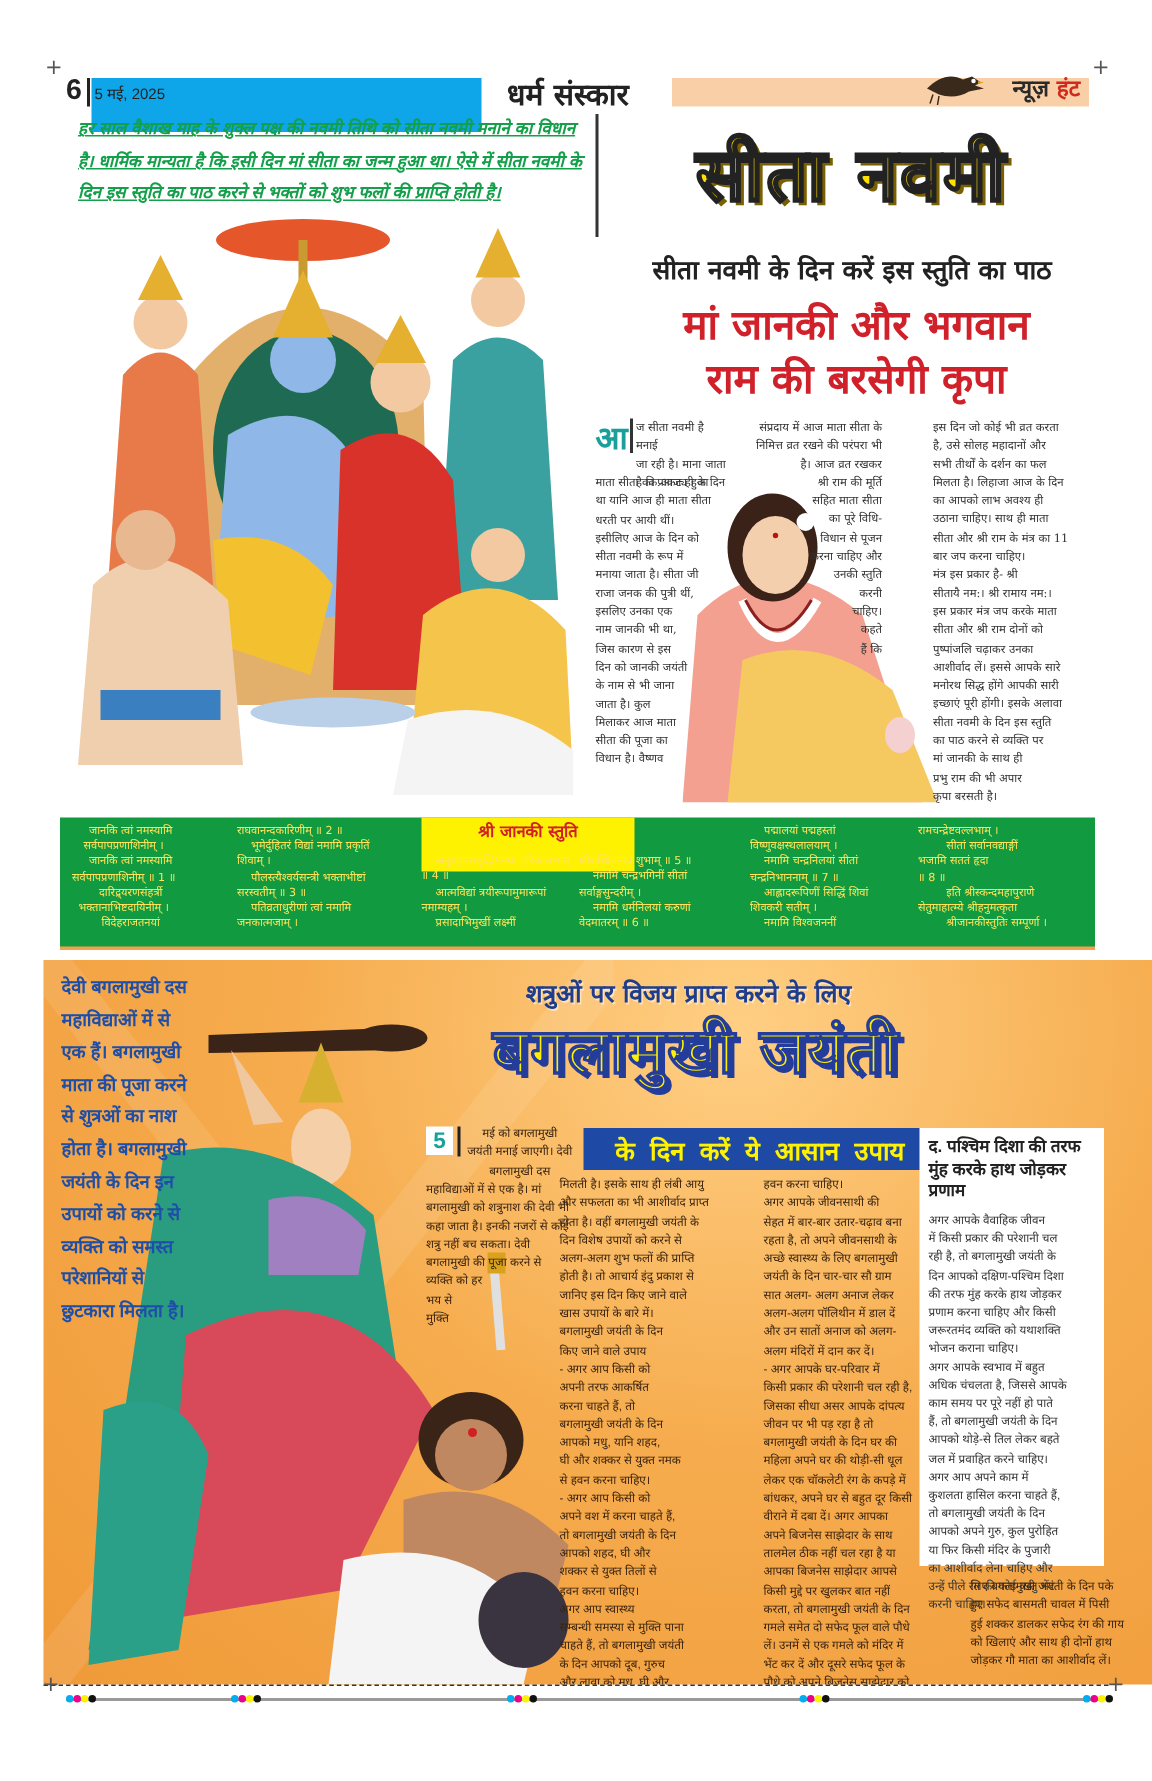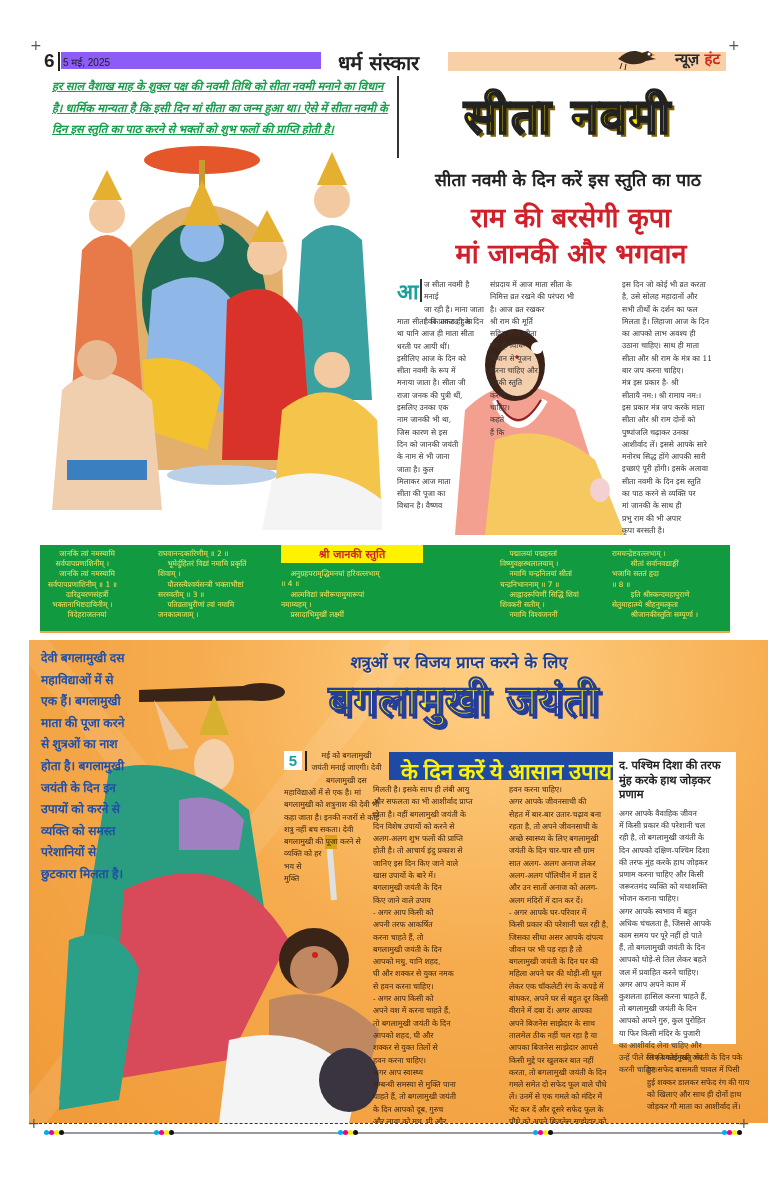--- a/index.html
+++ b/index.html
@@ -4,21 +4,21 @@
 <style>
   * { box-sizing: border-box; margin: 0; padding: 0; }
   html, body { width: 768px; height: 1187px; background: #ffffff; overflow: hidden; }
   body { position: relative; font-family: "DejaVu Sans", sans-serif; color: #222; }
 
   .crop { position: absolute; font-size: 14px; color: #555; line-height: 1; font-family: "DejaVu Sans", sans-serif; }
 
   
   .page-num { position: absolute; left: 44px; top: 50px; font-size: 19px; font-weight: bold; font-family: "Liberation Sans", sans-serif; color: #222; }
   .page-bar { position: absolute; left: 58px; top: 52px; width: 1.5px; height: 19px; background: #222; }
-  .date-band { position: absolute; left: 61px; top: 52px; width: 260px; height: 17px; background: #8b5cf6; }
+  .date-band { position: absolute; left: 61px; top: 52px; width: 260px; height: 36px; background: #0ea5e9; }
   .date-text { position: absolute; left: 2px; top: 3px; font-size: 10px; color: #222; font-family: "Liberation Sans", sans-serif; }
   .section-title { position: absolute; left: 338px; top: 49px; font-size: 20px; font-weight: bold; color: #222; font-family: "DejaVu Sans", sans-serif; }
   .brand-band { position: absolute; left: 448px; top: 52px; width: 278px; height: 19px; background: #f9cfa8; }
   .brand-logo { position: absolute; right: 6px; top: -7px; display: flex; align-items: center; gap: 15px; }
   .brand-bird { width: 44px; height: 26px; }
   .brand-text { font-size: 15px; font-weight: bold; color: #2a2a2a; font-family: "DejaVu Sans", sans-serif; }
   .brand-text .red { color: #d02a1c; }
 
   
   .intro { position: absolute; left: 52px; top: 76px; width: 340px; font-size: 11.4px; line-height: 21.5px; color: #14a04a; font-style: italic; font-weight: bold; text-decoration: underline; font-family: "Liberation Sans", sans-serif; }
@@ -34,35 +34,35 @@
 
   .body-serif { font-family: "DejaVu Serif", serif; font-size: 7.6px; line-height: 12.3px; color: #333; }
   .col { position: absolute; }
   .dropcap { position: absolute; left: 397px; top: 277px; font-size: 21px; font-weight: bold; color: #1aa09a; font-family: "DejaVu Sans", sans-serif; }
   .dropbar { position: absolute; left: 420px; top: 279px; width: 1.5px; height: 23px; background: #333; }
 
   .sita-art { position: absolute; left: 455px; top: 300px; width: 175px; height: 235px; }
 
   
   .stuti { position: absolute; left: 40px; top: 545px; width: 690px; height: 88px; background: #119a3f; border-bottom: 2px solid #f5a04a; }
-  .stuti-title-box { position: absolute; left: 241px; top: 0px; width: 142px; height: 18px; background: #fff200; }
+  .stuti-title-box { position: absolute; left: 241px; top: 0px; width: 142px; height: 36px; background: #fff200; }
   .stuti-title { position: absolute; left: 0; top: 1px; width: 100%; text-align: center; font-size: 11px; font-weight: bold; color: #d0202a; font-family: "DejaVu Sans", sans-serif; }
   .stuti-col { position: absolute; font-size: 7.4px; line-height: 10.2px; color: #ffe45c; font-family: "DejaVu Sans", sans-serif; white-space: pre; }
 
   
   .bag { position: absolute; left: 29px; top: 640px; width: 747px; height: 483px; background: radial-gradient(ellipse at 62% 10%, #ffcf84 0%, #f6ac4e 45%, #f09a38 100%); overflow: hidden; }
   .bag-art { position: absolute; left: 0; top: 0; width: 380px; height: 483px; }
   .bag-left-text { position: absolute; left: 12px; top: 8px; width: 86px; font-size: 12.2px; line-height: 21.6px; font-weight: bold; color: #1e4fa8; font-family: "Liberation Sans", sans-serif; }
   .bag-kicker { position: absolute; left: 240px; top: 10px; width: 380px; text-align: center; font-size: 16.5px; font-weight: bold; color: #1e3d8c; font-family: "DejaVu Sans", sans-serif; text-shadow: 1px 1px 0 #fff7; }
   .bag-title { position: absolute; left: 235px; top: 30px; width: 400px; text-align: center; font-size: 42px; font-weight: bold; color: #fff200; -webkit-text-stroke: 1px #243c9a; text-shadow: 3px 3px 0 #243c9a; font-family: "DejaVu Sans", sans-serif; letter-spacing: 1px; }
   .five-box { position: absolute; left: 255px; top: 111px; width: 18px; height: 19px; background: #fff; color: #1aa09a; font-weight: bold; font-size: 15px; text-align: center; line-height: 19px; font-family: "Liberation Sans", sans-serif; }
   .five-bar { position: absolute; left: 276px; top: 111px; width: 1.5px; height: 20px; background: #222; }
   .bag-serif { font-family: "Liberation Sans", sans-serif; font-size: 7.8px; line-height: 12.3px; color: #3a2410; }
   .upay-box { position: absolute; left: 360px; top: 112px; width: 235px; height: 28px; background: #1e4aa6; }
-  .upay-text { position: absolute; left: 0; top: 3px; width: 100%; text-align: center; font-size: 22px; font-weight: bold; color: #fff200; font-family: Liberation Serif, serif; }
+  .upay-text { position: absolute; left: 0; top: 3px; width: 100%; text-align: center; font-size: 17px; font-weight: bold; color: #fff200; font-family: Liberation Mono, monospace; }
   .white-box { position: absolute; left: 584px; top: 112px; width: 123px; height: 292px; background: #ffffff; }
   .wb-head { position: absolute; left: 6px; top: 6px; width: 115px; font-size: 11.4px; line-height: 14.5px; font-weight: bold; color: #222; font-family: "Liberation Sans", sans-serif; }
   .wb-body { position: absolute; left: 6px; top: 56px; width: 114px; font-size: 7.8px; line-height: 12.2px; color: #333; font-family: "Liberation Sans", sans-serif; }
 
   .dash-line { position: absolute; left: 29px; top: 1123px; width: 710px; border-top: 1.5px dashed #333; }
   .reg-line { position: absolute; left: 44px; top: 1132px; width: 690px; height: 1.5px; background: #999; }
   .reg-dots { position: absolute; display: flex; gap: 0px; }
   .reg-dots span { width: 5px; height: 5px; border-radius: 50%; display: inline-block; }
 </style>
 </head>
@@ -121,22 +121,22 @@
 
   <path d="M250 280 Q300 240 345 290 L350 390 L240 390 Z" fill="#f5c44a"></path>
   <circle cx="300" cy="240" r="18" fill="#f2c9a0"></circle>
   <path d="M240 350 Q300 330 350 370 L350 400 L230 400 Z" fill="#f4f4f4"></path>
   <ellipse cx="190" cy="345" rx="55" ry="10" fill="#b9d0e8"></ellipse>
 </svg>
 
 <div class="sn-title">सीता नवमी</div>
 <div class="sn-sub">सीता नवमी के दिन करें इस स्तुति का पाठ</div>
 <div class="sn-head">
+  <div>मां जानकी और भगवान</div>
   <div>राम की बरसेगी कृपा</div>
-  <div>मां जानकी और भगवान</div>
 </div>
 
 <div class="dropcap">आ</div>
 <div class="dropbar"></div>
 <div class="col body-serif" id="sn-col1-top" style="left:424px;top:279px;width:60px;">
     <div>ज सीता नवमी है मनाई</div>
     <div>जा रही है। माना जाता</div>
     <div>है कि आज ही के दिन</div>
   </div>
 <div class="col body-serif" id="sn-col1" style="left:397px;top:316px;width:90px;">
@@ -163,21 +163,21 @@
   <path d="M40 140 Q90 120 140 160 L170 235 L30 235 Z" fill="#f6c860"></path>
   <ellipse cx="60" cy="65" rx="30" ry="36" fill="#3a2218"></ellipse>
   <ellipse cx="62" cy="70" rx="22" ry="26" fill="#f4cfae"></ellipse>
   <circle cx="62" cy="57" r="1.8" fill="#c01010"></circle>
   <circle cx="82" cy="48" r="6" fill="#ffffff"></circle>
   <path d="M40 100 Q62 150 90 100" stroke="#ffffff" stroke-width="6" fill="none"></path>
   <path d="M42 100 Q62 140 86 100" stroke="#8a2020" stroke-width="2" fill="none"></path>
   <ellipse cx="145" cy="190" rx="10" ry="12" fill="#f4d0d0"></ellipse>
 </svg>
 
-<div class="col body-serif" id="sn-col2" style="left:490px;top:279px;width:98px;text-align:left;">
+<div class="col body-serif" id="sn-col2" style="left:490px;top:279px;width:98px;text-align:right;">
     <div>संप्रदाय में आज माता सीता के</div>
     <div>निमित्त व्रत रखने की परंपरा भी</div>
     <div>है। आज व्रत रखकर</div>
     <div>श्री राम की मूर्ति</div>
     <div>सहित माता सीता</div>
     <div>का पूरे विधि-</div>
     <div>विधान से पूजन</div>
     <div>करना चाहिए और</div>
     <div>उनकी स्तुति</div>
     <div>करनी</div>
@@ -226,20 +226,26 @@
     पौलस्त्यैश्वर्यसन्त्री भक्ताभीष्टां
 सरस्वतीम् ॥ 3 ॥
     पतिव्रताधुरीणां त्वां नमामि
 जनकात्मजाम् ।</div>
   <div class="stuti-col" style="left:241px;top:14px;">
     अनुग्रहपरामृद्धिमनघां हरिवल्लभाम्
 ॥ 4 ॥
     आत्मविद्यां त्रयीरूपामुमारूपां
 नमाम्यहम् ।
     प्रसादाभिमुखीं लक्ष्मीं</div>
+  <div class="stuti-col" style="left:346px;top:14px;">
+क्षीराब्धितनयां शुभाम् ॥ 5 ॥
+    नमामि चन्द्रभगिनीं सीतां
+सर्वाङ्गसुन्दरीम् ।
+    नमामि धर्मनिलयां करुणां
+वेदमातरम् ॥ 6 ॥</div>
   <div class="stuti-col" style="left:460px;top:4px;">    पद्मालयां पद्महस्तां
 विष्णुवक्षस्थलालयाम् ।
     नमामि चन्द्रनिलयां सीतां
 चन्द्रनिभाननाम् ॥ 7 ॥
     आह्लादरूपिणीं सिद्धिं शिवां
 शिवकरी सतीम् ।
     नमामि विश्वजननीं</div>
   <div class="stuti-col" style="left:572px;top:4px;">रामचन्द्रेष्टवल्लभाम् ।
         सीतां सर्वानवद्याङ्गीं
 भजामि सततं हृदा

